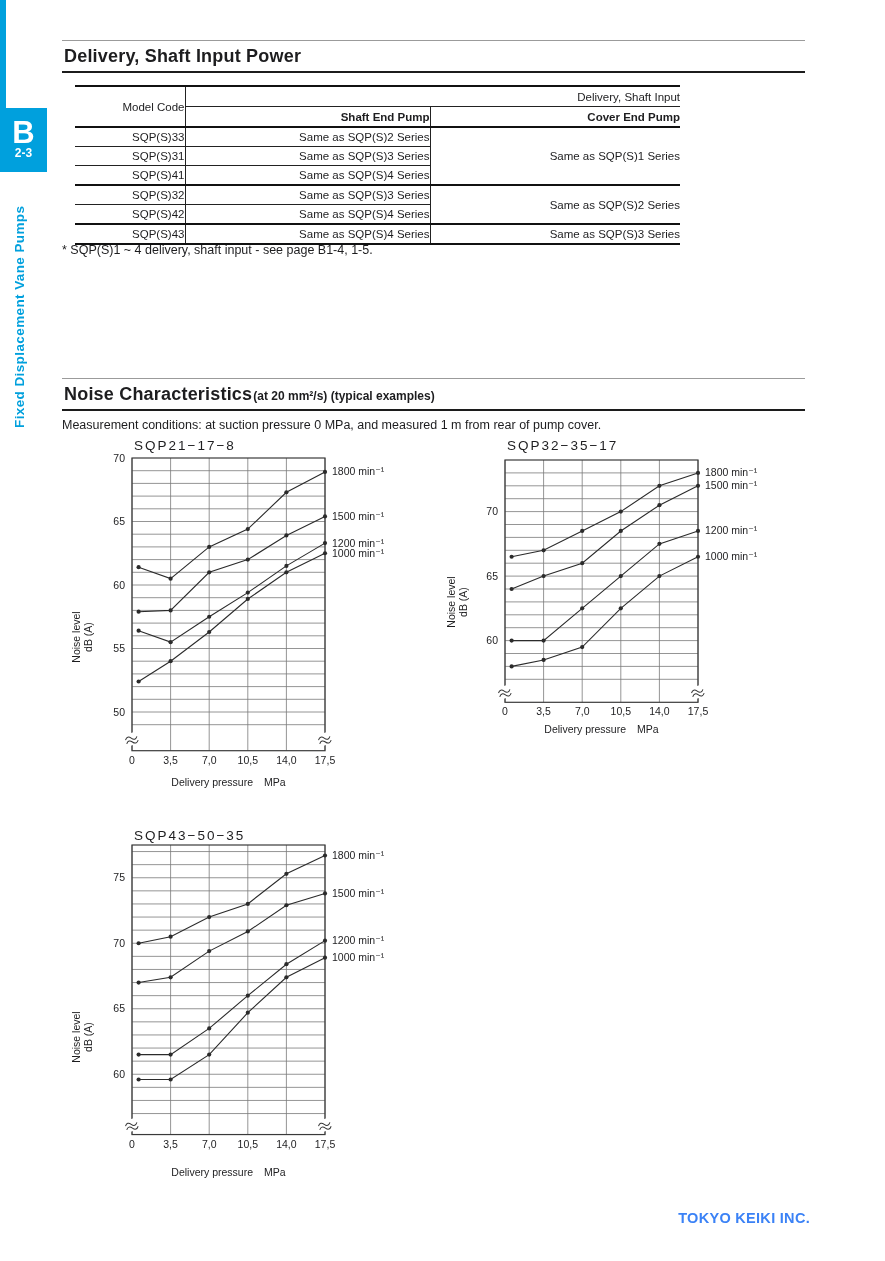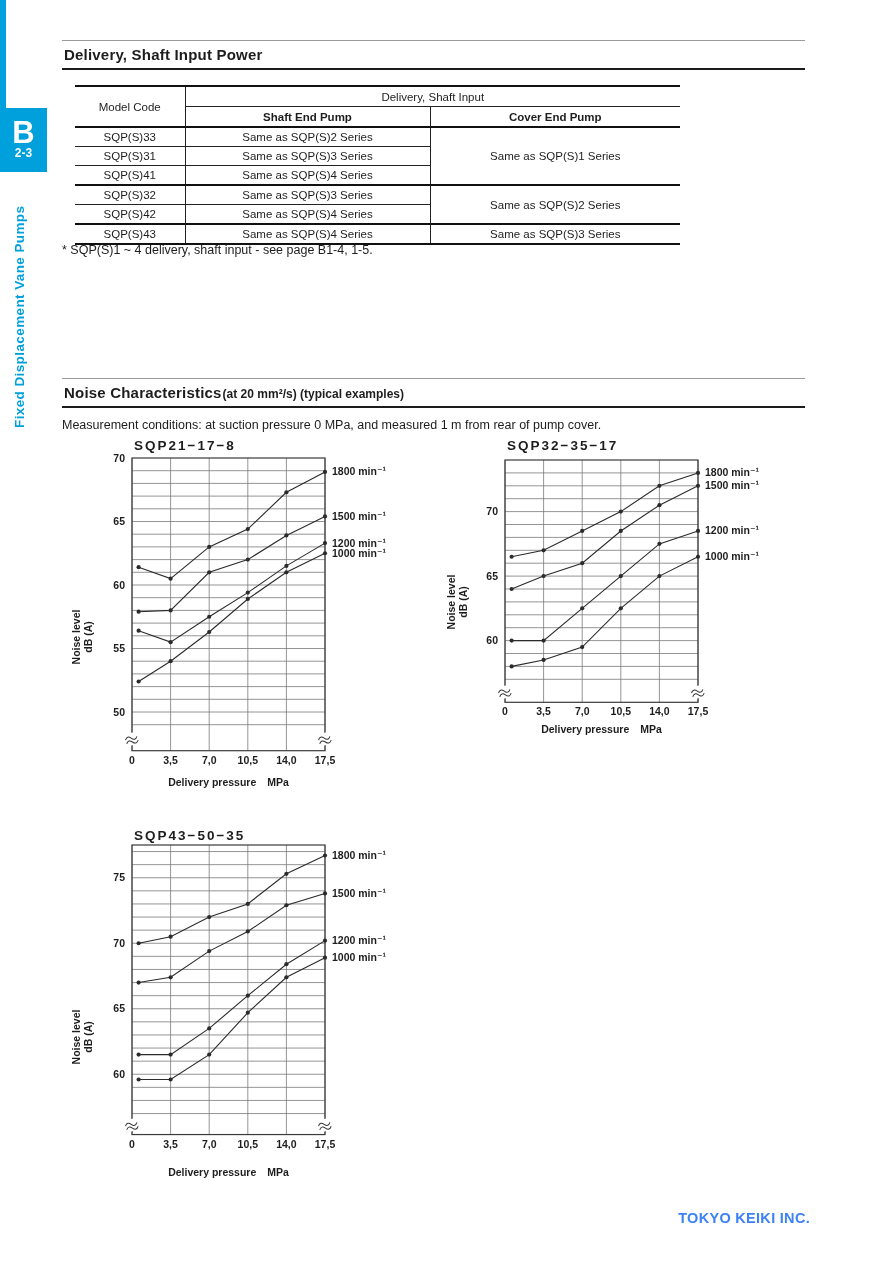--- a/index.html
+++ b/index.html
@@ -13,42 +13,42 @@
   .side-badge .big{font-size:31px;font-weight:bold;line-height:0.9;}
   .side-badge .small{font-size:12px;font-weight:bold;line-height:1.1;}
   .side-vlabel{position:absolute;left:12px;top:178px;height:250px;color:#00a0dd;font-weight:bold;font-size:13.5px;
     writing-mode:vertical-rl;transform:rotate(180deg);letter-spacing:0.4px;white-space:nowrap;}
 
   
   .sec-header{position:absolute;left:62px;width:743px;border-top:1px solid #9b9b9b;border-bottom:2.5px solid #1c1c1c;
     padding:5px 2px 4px 2px;box-sizing:border-box;}
   .sec1{top:40px;}
   .sec2{top:378px;}
-  .sec-title{font-weight:bold;font-size:15px;letter-spacing:0.2px;}
+  .sec-title{font-weight:bold;font-size:18px;letter-spacing:0.2px;}
   .sec-suffix{font-weight:bold;font-size:12px;margin-left:1px;}
 
   
   .pump-table{position:absolute;left:75px;top:85px;width:605px;border-collapse:collapse;font-size:11.5px;table-layout:fixed;}
-  .pump-table th,.pump-table td{border:1px solid #222;text-align:center;vertical-align:middle;font-weight:normal;padding:0;}
+  .pump-table th,.pump-table td{border:1px solid #222;text-align:right;vertical-align:middle;font-weight:normal;padding:0;}
   .pump-table thead tr:first-child th{border-top:2.5px solid #111;}
   .pump-table thead th{height:19px;}
   .pump-table thead tr:last-child th{border-bottom:2px solid #111;font-weight:bold;}
   .pump-table th.th-model{border-bottom:2px solid #111;border-left:none;}
   .pump-table th.th-group,.pump-table th.th-cover{border-right:none;}
   .pump-table tbody td{height:18px;}
   .pump-table td:first-child{border-left:none;}
   .pump-table td.c-cover{border-right:none;margin-left:24px;}
   .pump-table tr.grp td{border-top:2px solid #111;}
   .pump-table tr.last td{border-bottom:2.5px solid #111;}
 
   .footnote{position:absolute;left:62px;top:243px;font-size:12.5px;}
   .conditions{position:absolute;left:62px;top:418px;font-size:12.5px;}
 
   
-  .chart{position:absolute;font-weight:bold;}
+  .chart{position:absolute;}
   #chart1{left:60px;top:432px;width:365px;height:375px;}
   #chart2{left:435px;top:432px;width:375px;height:320px;}
   #chart3{left:60px;top:822px;width:365px;height:372px;}
   .chart svg{display:block;width:100%;height:100%;}
   .chart text{font-family:"Liberation Sans","DejaVu Sans",sans-serif;fill:#1d1d1f;}
 
   .footer-logo{position:absolute;left:62px;top:1210px;width:748px;text-align:right;font-weight:bold;
     font-size:14.5px;letter-spacing:0.3px;color:#3b82f6;}
 </style>
 </head>

